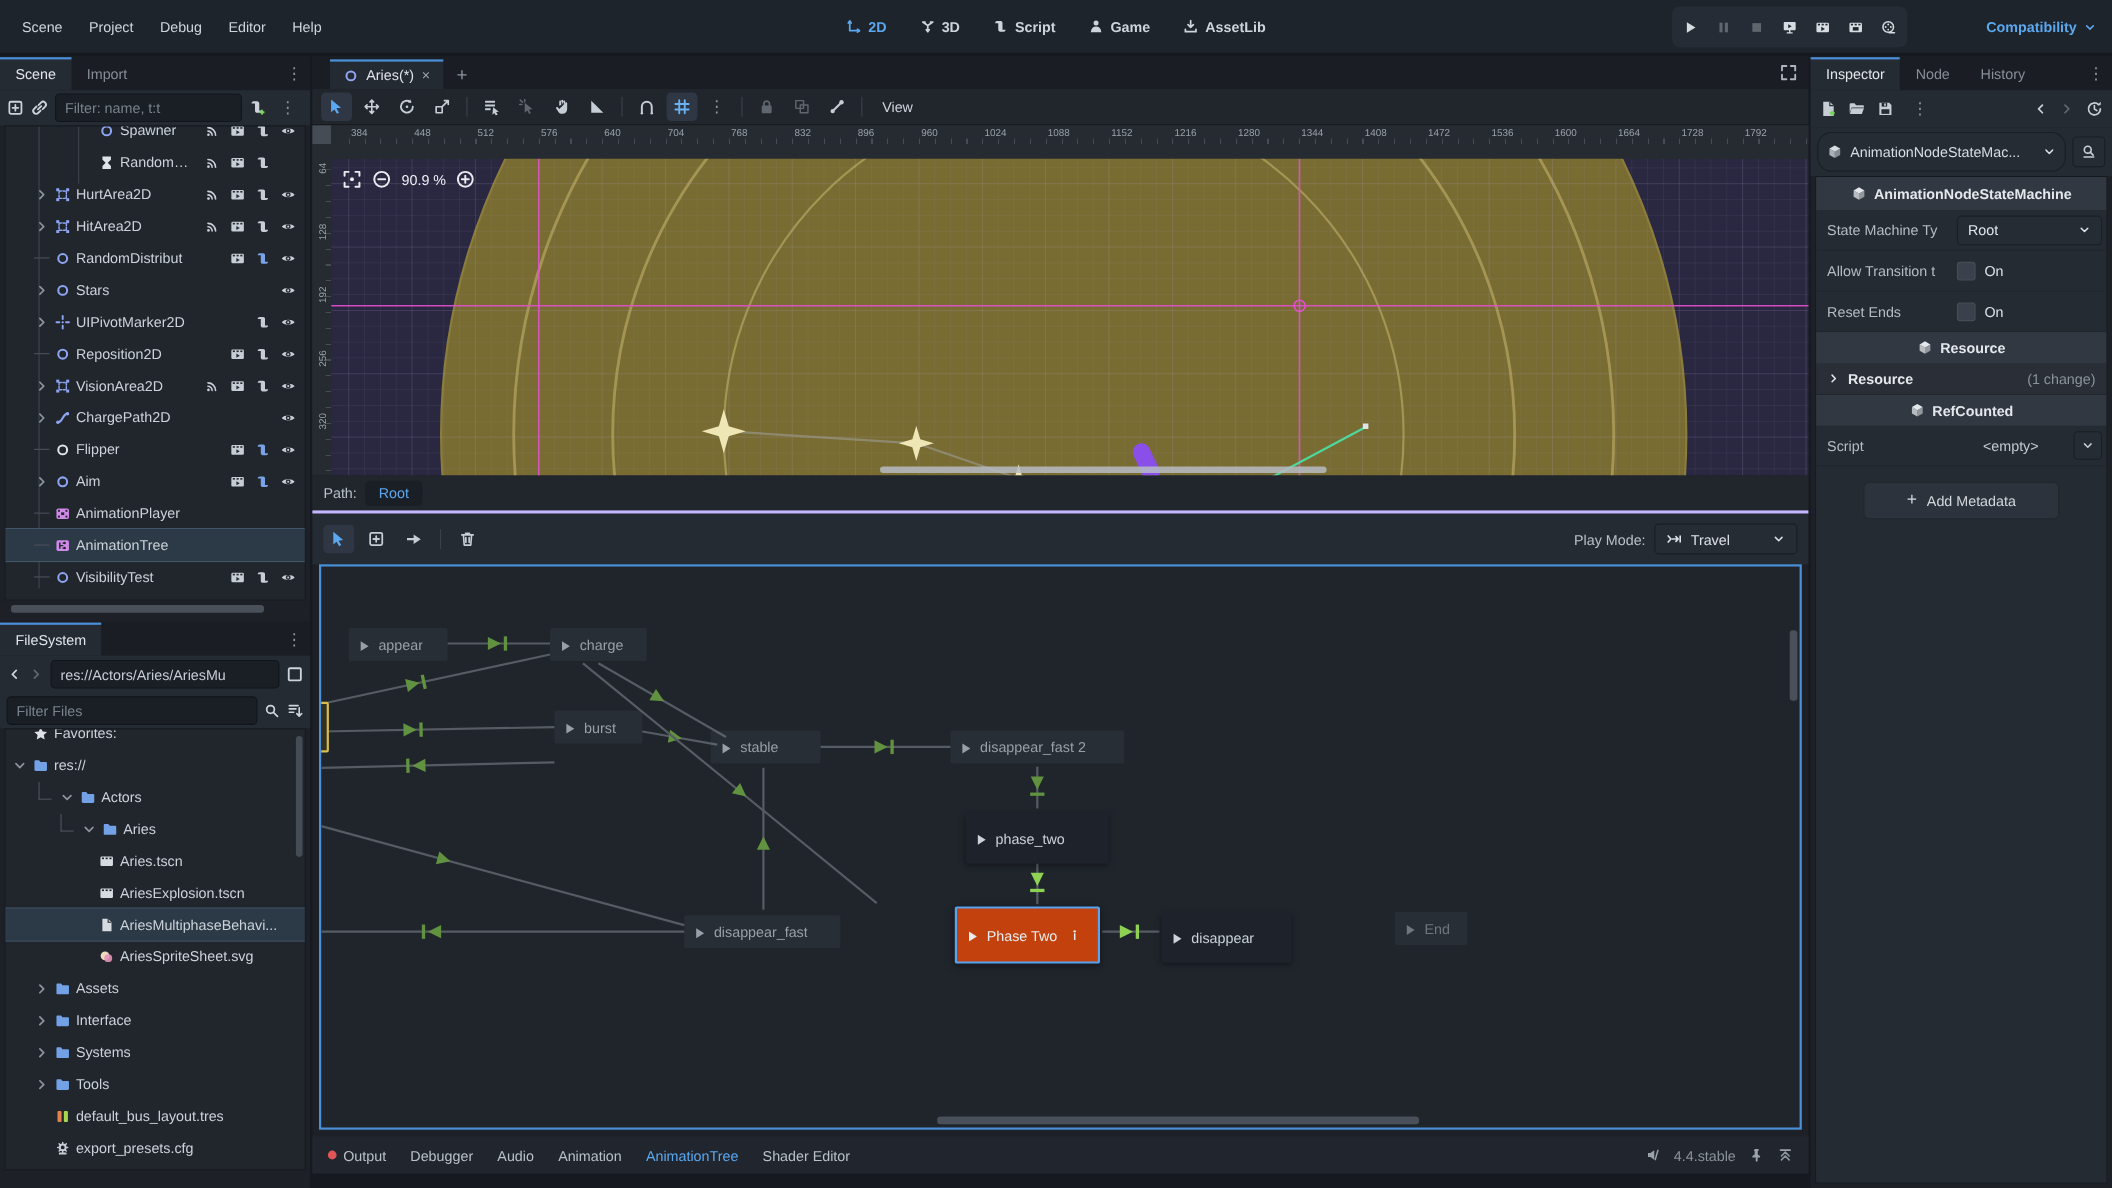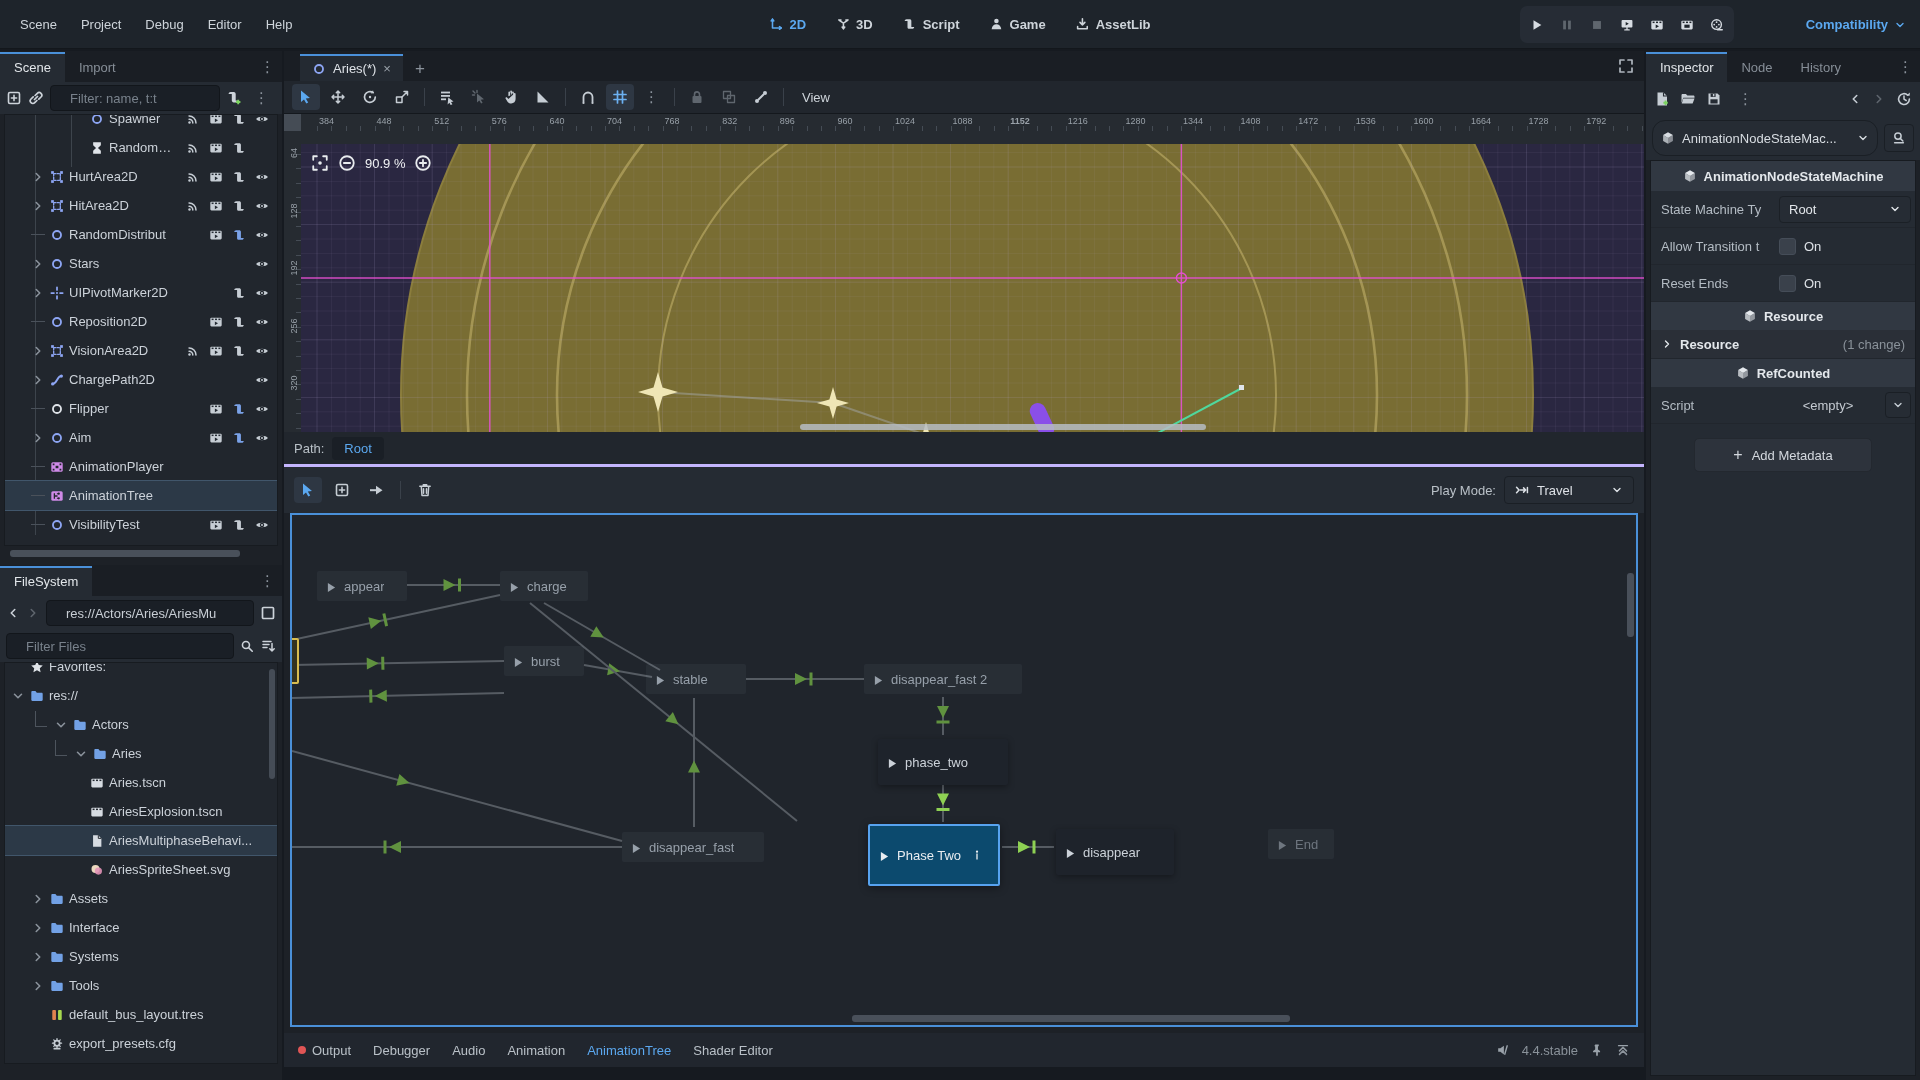--- a/index.html
+++ b/index.html
@@ -8,21 +8,21 @@
   .abs { position:absolute; }
   #root { position:relative; width:1920px; height:1080px; }
 
   
   .ic { display:inline-flex; width:16px; height:16px; flex:none; align-items:center; justify-content:center; }
   .ic svg { width:100%; height:100%; display:block; }
   .ic.s14 { width:14px; height:14px; } .ic.s12 { width:12px; height:12px; } .ic.s18 { width:18px; height:18px; }
   .dots { color:#8b939c; font-size:15px; letter-spacing:1px; padding:0 6px; cursor:default; }
   .dim { color:#5f666e !important; }
   input { background:#1a1f26; border:1px solid #12161b; border-radius:4px; color:#c8ced5;
-          font:13px "Liberation Sans","DejaVu Sans",sans-serif; height:26px; padding:0 19px; outline:none; }
+          font:13px "Liberation Sans","DejaVu Sans",sans-serif; height:26px; padding:0 8px; outline:none; }
   input::placeholder { color:#79828c; }
 
   
   #menubar { left:0; top:0; width:1920px; height:49px; background:#1e242b; border-bottom:1px solid #13171c;
              display:flex; align-items:center; }
   .menu-item { padding:6px 12px; color:#ced4da; cursor:default; }
   #workspaces { position:absolute; left:50%; transform:translateX(-50%); display:flex; gap:10px; align-items:center; }
   .ws { display:flex; gap:6px; align-items:center; padding:5px 10px; border-radius:4px; color:#ced4da; font-weight:bold; }
   .ws.active { color:#5ba8f0; }
   .ws.active .ic { color:#5ba8f0; }
@@ -85,21 +85,21 @@
   #at-toolbar { height:46px; background:#252b33; display:flex; align-items:center; gap:6px; padding:0 10px; flex:none; color:#c6cdd4; }
   #play-mode { margin-left:auto; display:flex; align-items:center; gap:8px; color:#b9c0c7; }
   #play-mode .dd { background:#262c34; border:1px solid #1a1f25; border-radius:4px; height:28px; display:flex; align-items:center; gap:8px; padding:0 10px; color:#dde1e6; min-width:130px; }
   #play-mode .dd .chev { margin-left:auto; }
   #graph { flex:1; margin:0 6px 4px; background:#20252c; border:2px solid #4a90d9; position:relative; overflow:hidden; }
   #edges { position:absolute; inset:0; width:100%; height:100%; }
   .gnode { position:absolute; height:30px; display:flex; align-items:center; gap:8px; padding:0 10px; border-radius:2px;
            background:rgba(205,215,235,0.05); color:#97a0aa; white-space:nowrap; }
   .gnode .gplay { width:9px; height:11px; flex:none; }
   .gnode.solid { height:46px; background:#1e232b; color:#ccd2d9; box-shadow:0 2px 6px rgba(0,0,0,.35); }
-  .gnode.selected { height:62px; background:#0c4a6e; border:2px solid #57a3f0; color:#e9edf1; box-shadow:0 2px 8px rgba(0,0,0,.4); }
+  .gnode.selected { height:52px; background:#c2410c; border:2px solid #57a3f0; color:#e9edf1; box-shadow:0 2px 8px rgba(0,0,0,.4); }
   .gnode.end { color:#6e767f; }
   #graph-hscroll { position:absolute; left:560px; bottom:3px; width:438px; height:7px; border-radius:3px; background:#49505a; }
   #graph-vscroll { position:absolute; right:2px; top:58px; width:7px; height:64px; border-radius:3px; background:#49505a; }
   #offscreen-node { position:absolute; left:-4px; top:123px; width:11px; height:46px; border:2px solid #d8bc50; background:#34321f; border-radius:2px; }
 
   
   #statusbar { height:34px; margin-top:2px; background:#21262e; display:flex; align-items:center; gap:22px; padding:0 14px; flex:none; color:#b9c0c7; }
   .sb-item { display:flex; align-items:center; gap:6px; }
   .sb-item.active { color:#5ba8f0; }
   .sb-dot { width:8px; height:8px; border-radius:50%; background:#e05555; }
@@ -1216,21 +1216,21 @@
           <span class="rnum" style="left: 133.2px;">512</span>
           <span class="rnum" style="left: 190.8px;">576</span>
           <span class="rnum" style="left: 248.4px;">640</span>
           <span class="rnum" style="left: 306px;">704</span>
           <span class="rnum" style="left: 363.6px;">768</span>
           <span class="rnum" style="left: 421.2px;">832</span>
           <span class="rnum" style="left: 478.8px;">896</span>
           <span class="rnum" style="left: 536.4px;">960</span>
           <span class="rnum" style="left: 594px;">1024</span>
           <span class="rnum" style="left: 651.6px;">1088</span>
-          <span class="rnum" style="left: 709.2px; font-weight: bold;">1152</span>
+          <span class="rnum" style="left: 709.2px;">1152</span>
           <span class="rnum" style="left: 766.8px;">1216</span>
           <span class="rnum" style="left: 824.4px;">1280</span>
           <span class="rnum" style="left: 882px;">1344</span>
           <span class="rnum" style="left: 939.6px;">1408</span>
           <span class="rnum" style="left: 997.2px;">1472</span>
           <span class="rnum" style="left: 1054.8px;">1536</span>
           <span class="rnum" style="left: 1112.4px;">1600</span>
           <span class="rnum" style="left: 1170px;">1664</span>
           <span class="rnum" style="left: 1227.6px;">1728</span>
           <span class="rnum" style="left: 1285.2px;">1792</span>

